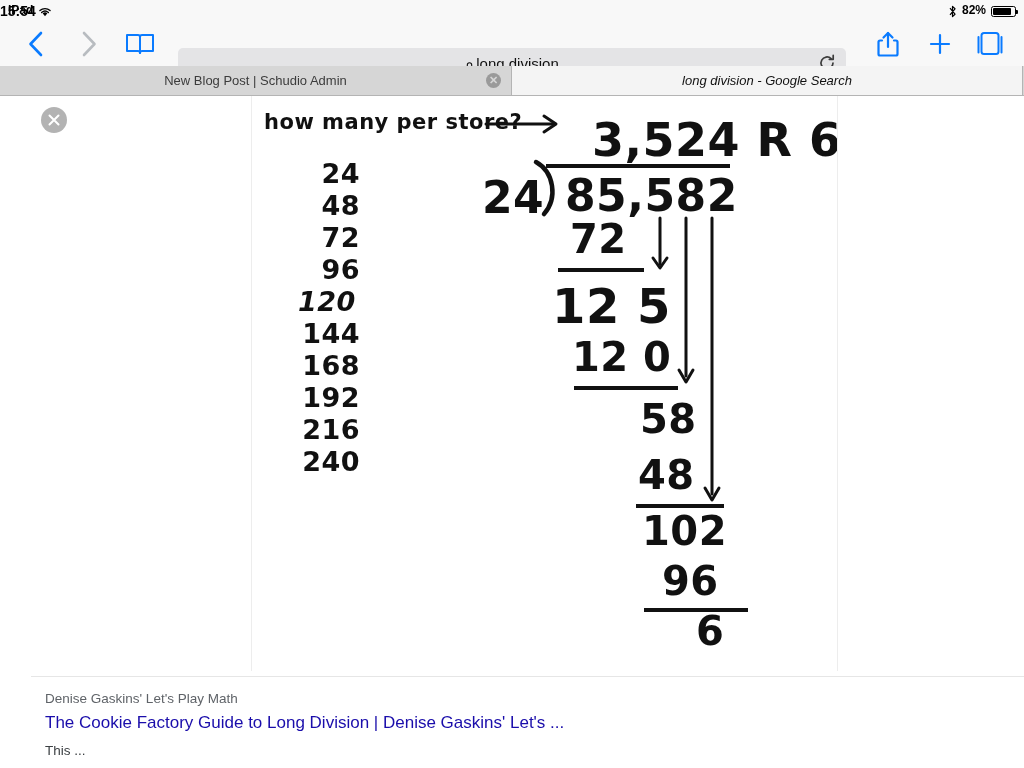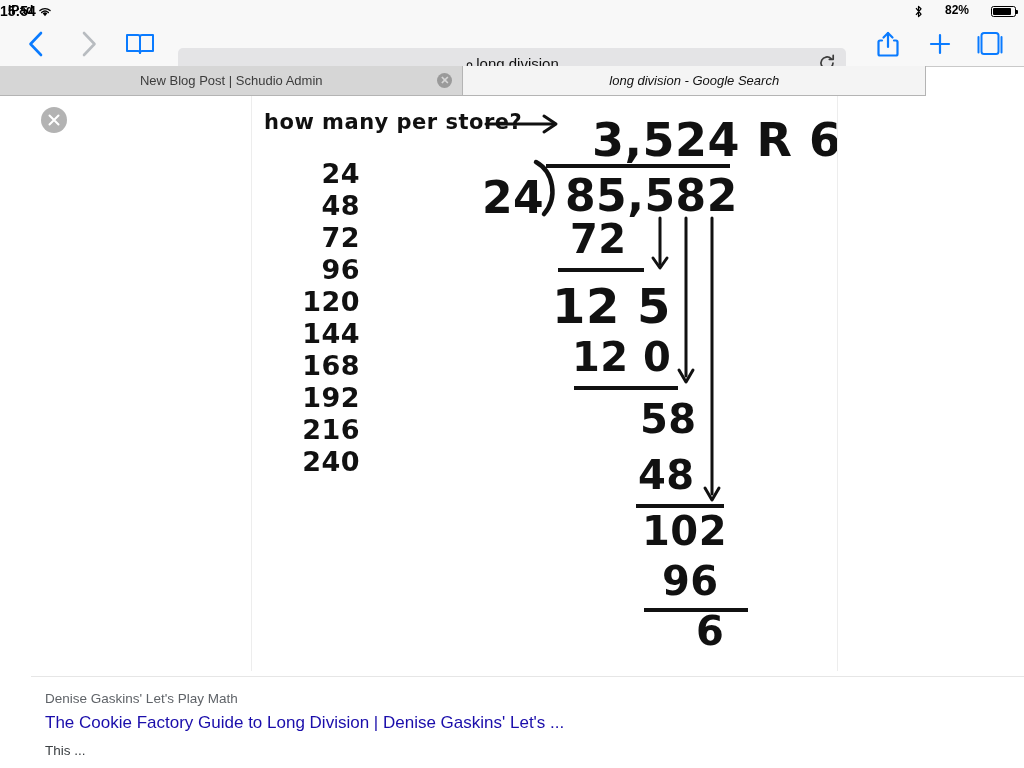--- a/index.html
+++ b/index.html
@@ -45,21 +45,21 @@
     text-align: left;
     font-size: 14px;
     font-weight: bold;
     color: #000;
   }
   .sb-right {
     position: absolute;
     right: 8px; top: 3px;
     display: flex;
     align-items: center;
-    gap: 22px;
+    gap: 5px;
     font-size: 12px;
     font-weight: bold;
   }
   .bt-icon { width: 9px; height: 13px; position: relative; top: 1px;}
   .batt {
     position: relative;
     width: 25px; height: 11px;
     border: 1px solid #000;
     border-radius: 2.5px;
     box-sizing: border-box;
@@ -134,21 +134,21 @@
     right: 8px; top: 4px;
     width: 22px; height: 22px;
     display: flex; align-items: center; justify-content: center;
     color: #444;
   }
 
   
   .tabbar {
     position: absolute;
     top: 66px; left: 0;
-    width: 926px; height: 29px;
+    width: 1024px; height: 29px;
     background: #d6d6d6;
     border-bottom: 1px solid #b4b4b4;
     display: flex;
   }
   .tab {
     position: relative;
     height: 29px;
     box-sizing: border-box;
     display: flex;
     align-items: center;
@@ -388,21 +388,21 @@
           <span class="t question" style="left:12px; top:14px;">how many per store?</span>
           <svg style="position:absolute; left:232px; top:16px;" width="80" height="24" viewBox="0 0 80 24">
             <path d="M2 12 H70" stroke="#111" stroke-width="3" stroke-linecap="round"></path>
             <path d="M60 4 L72 12 L60 20" stroke="#111" stroke-width="3" fill="none" stroke-linecap="round" stroke-linejoin="round"></path>
           </svg>
 
           <span class="t ladder" style="left:46px; top:62px; width:62px; text-align:right;">24</span>
           <span class="t ladder" style="left:46px; top:94px; width:62px; text-align:right;">48</span>
           <span class="t ladder" style="left:46px; top:126px; width:62px; text-align:right;">72</span>
           <span class="t ladder" style="left:46px; top:158px; width:62px; text-align:right;">96</span>
-          <span class="t ladder" style="left:46px; top:190px; width:62px; text-align:right;">120</span>
+          <span class="t ladder" style="left:46px; top:190px; width:62px; font-style:italic;">120</span>
           <span class="t ladder" style="left:46px; top:222px; width:62px; text-align:right;">144</span>
           <span class="t ladder" style="left:46px; top:254px; width:62px; text-align:right;">168</span>
           <span class="t ladder" style="left:46px; top:286px; width:62px; text-align:right;">192</span>
           <span class="t ladder" style="left:46px; top:318px; width:62px; text-align:right;">216</span>
           <span class="t ladder" style="left:46px; top:350px; width:62px; text-align:right;">240</span>
 
           <span class="t big" style="left:340px; top:17px; font-size:46px;">3,524 R 6</span>
 
           <div class="rule" style="left:294px; top:68px; width:184px; height:4px;"></div>
           <svg style="position:absolute; left:280px; top:62px;" width="36" height="60" viewBox="0 0 36 60">

